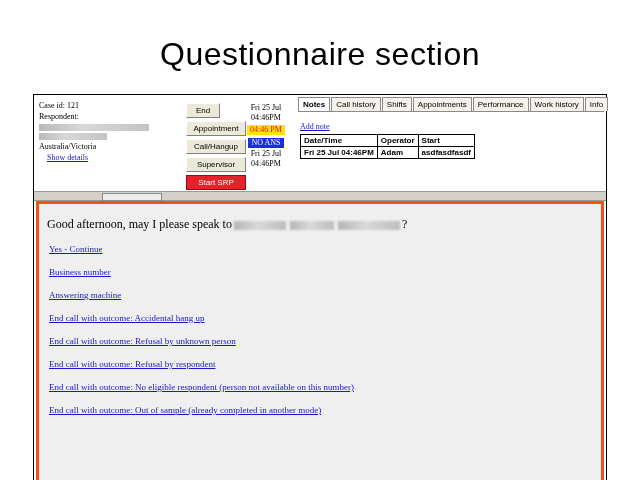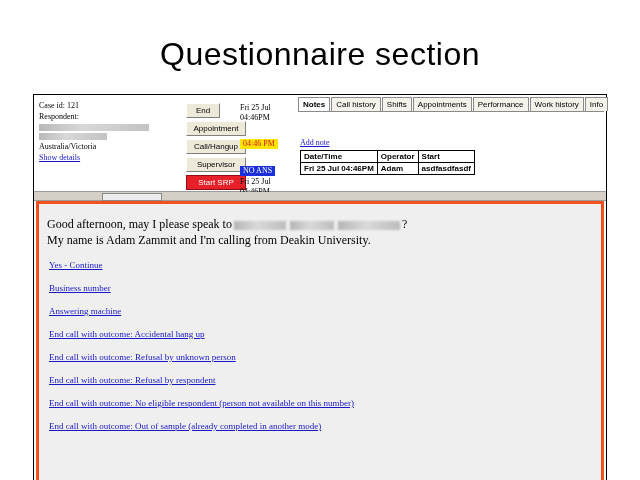--- a/index.html
+++ b/index.html
@@ -65,20 +65,21 @@
     margin: 2px 0 1px 0;
     width: 100%;
     filter: blur(0.6px);
   }
   .case-info .redacted-line.short { width: 62%; }
   .show-details {
     color: #1818c8;
     text-decoration: underline;
     font-size: 8px;
     cursor: pointer;
+    margin-left: 8px;
   }
 
   
   .btn-col {
     position: absolute;
     left: 152px;
     top: 8px;
     width: 60px;
   }
   .vbtn {
@@ -106,30 +107,30 @@
 
   
   .time-col {
     position: absolute;
     left: 206px;
     top: 8px;
     width: 52px;
     font-size: 8px;
     color: #000000;
     line-height: 10px;
-    text-align: left;
+    text-align: center;
   }
   .time-col .t { display: block; }
   .badge-yellow {
     display: inline-block;
     background: #ffe400;
     color: #d01020;
     font-size: 8px;
     padding: 0 3px;
-    margin: 16px 0;
+    margin: 2px 0;
   }
   .badge-blue {
     display: inline-block;
     background: #1b2fe0;
     color: #ffffff;
     font-size: 8px;
     padding: 0 3px;
     margin: 1px 0;
   }
 
@@ -155,21 +156,21 @@
     color: #000;
     cursor: pointer;
     white-space: nowrap;
   }
   .tab.active {
     background: #ffffff;
     font-weight: bold;
   }
   .notes-body {
     border-top: 1px solid #8a8a8a;
-    padding: 19px 2px 0 2px;
+    padding: 3px 2px 0 2px;
   }
   .add-note {
     color: #1818c8;
     text-decoration: underline;
     font-size: 8px;
     display: inline-block;
     margin-bottom: 3px;
     cursor: pointer;
   }
   table.notes {
@@ -312,21 +313,20 @@
     </div>
   </div>
 
   <div class="hscroll">
     <div class="thumb"></div>
   </div>
 
   <div class="script-area">
     <p class="greet">
       <span>Good afternoon, may I please speak to</span><span class="redact r1"></span><span class="redact r2"></span><span class="redact r3"></span><span>?</span><br>
-      <span>My name is Adam Zammit and I'm calling from Deakin University.</span>
     </p>
 
     <a class="opt first" href="#">Yes - Continue</a>
     <a class="opt" href="#">Business number</a>
     <a class="opt" href="#">Answering machine</a>
     <a class="opt" href="#">End call with outcome: Accidental hang up</a>
     <a class="opt" href="#">End call with outcome: Refusal by unknown person</a>
     <a class="opt" href="#">End call with outcome: Refusal by respondent</a>
     <a class="opt" href="#">End call with outcome: No eligible respondent (person not available on this number)</a>
     <a class="opt" href="#">End call with outcome: Out of sample (already completed in another mode)</a>

